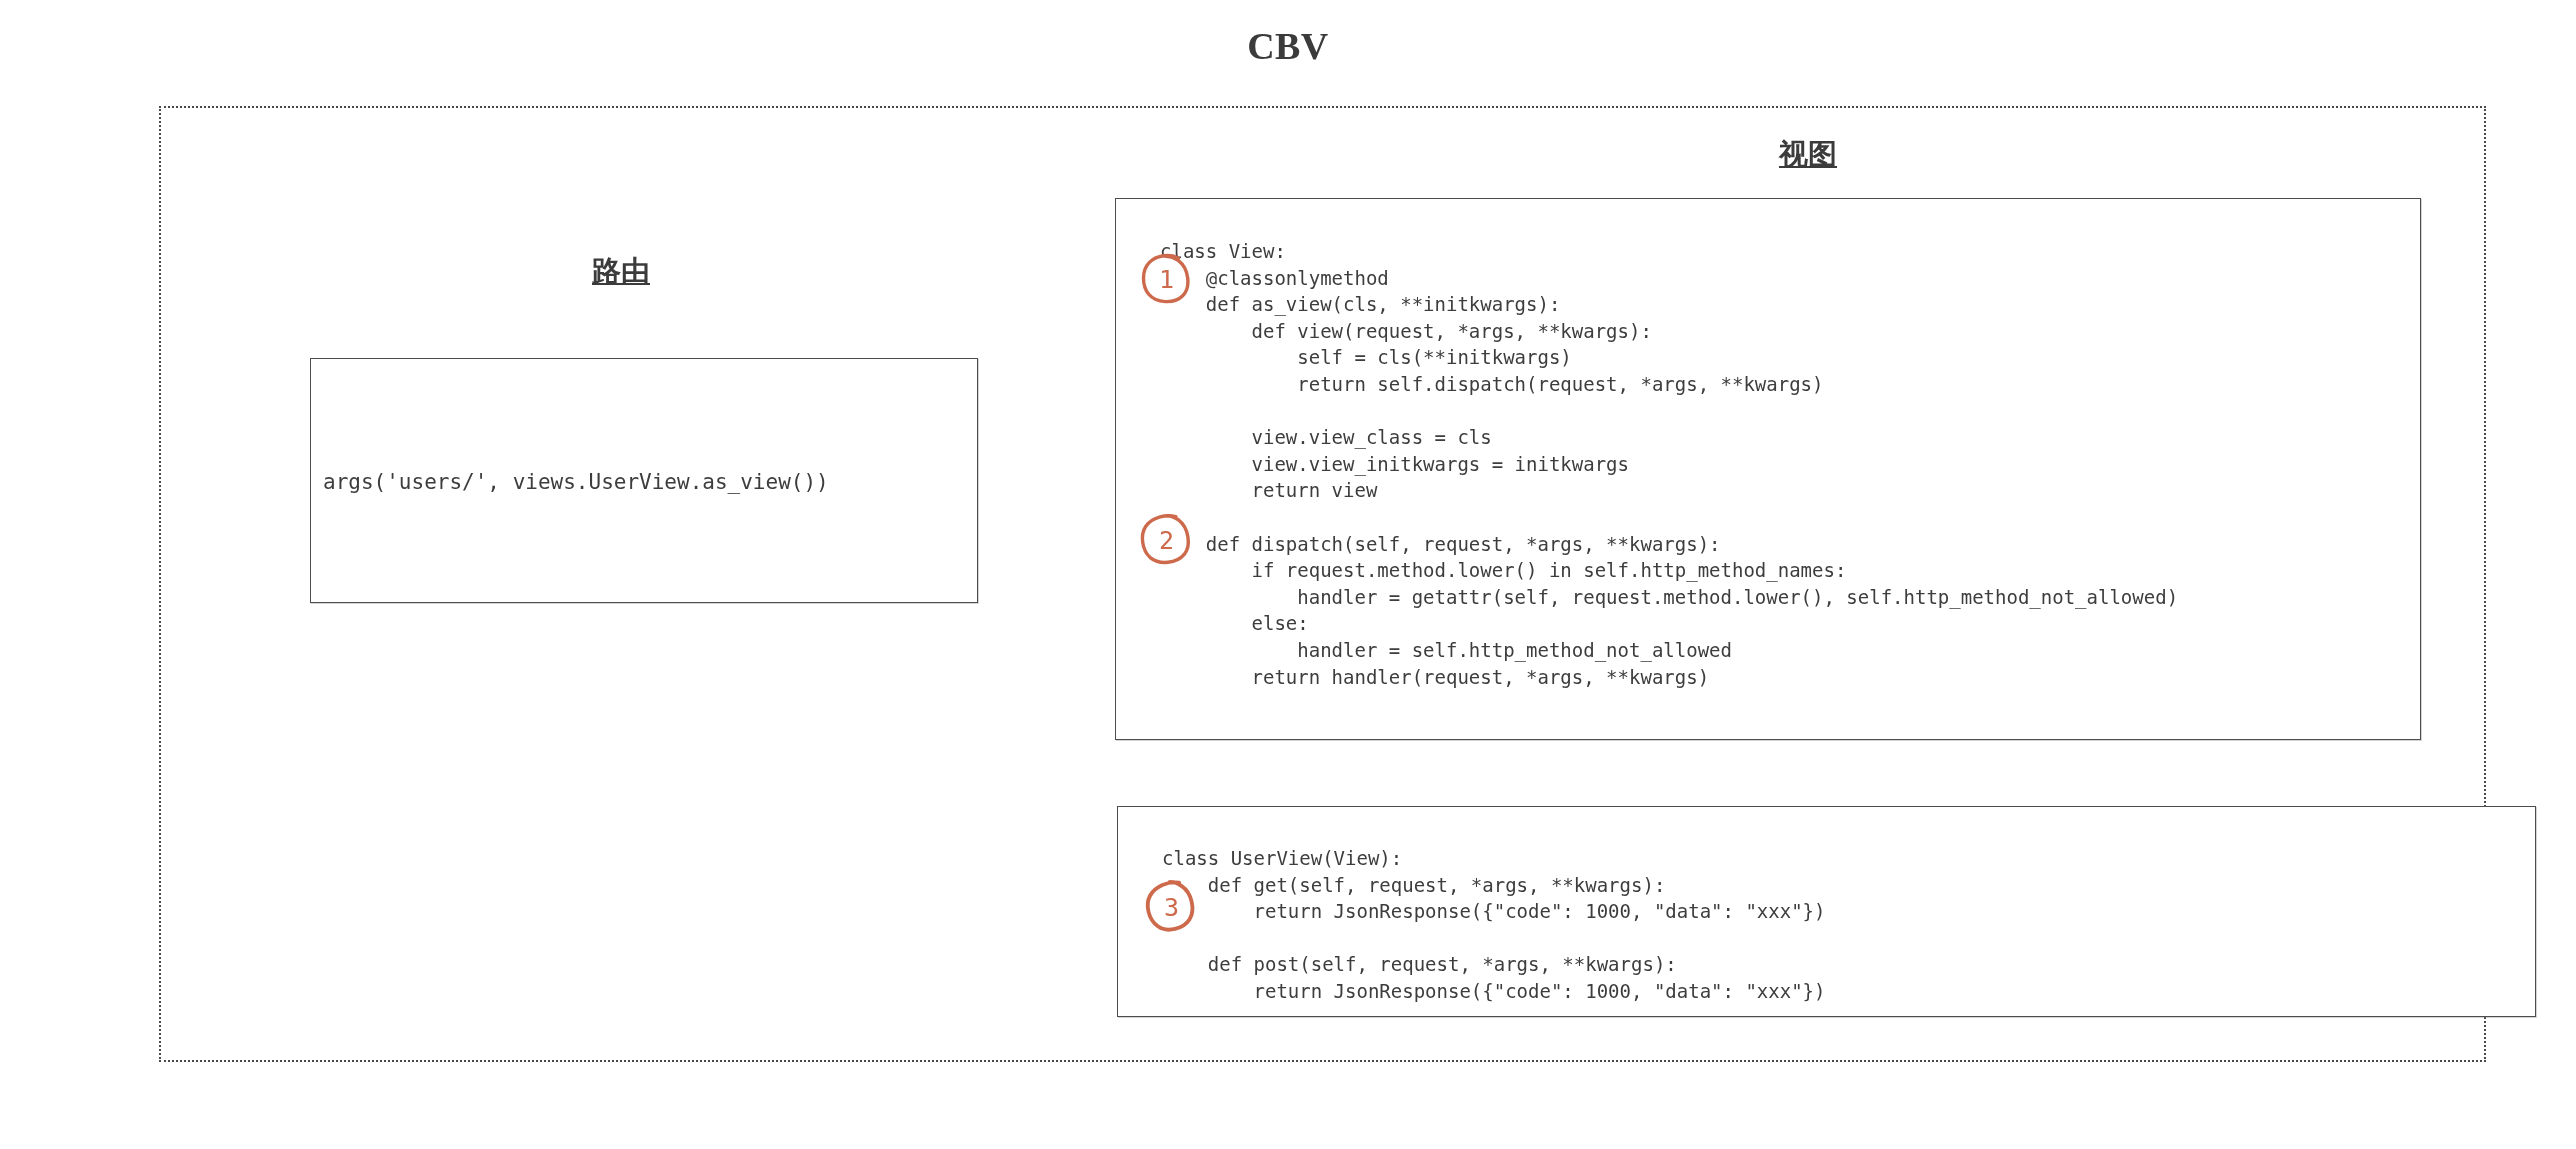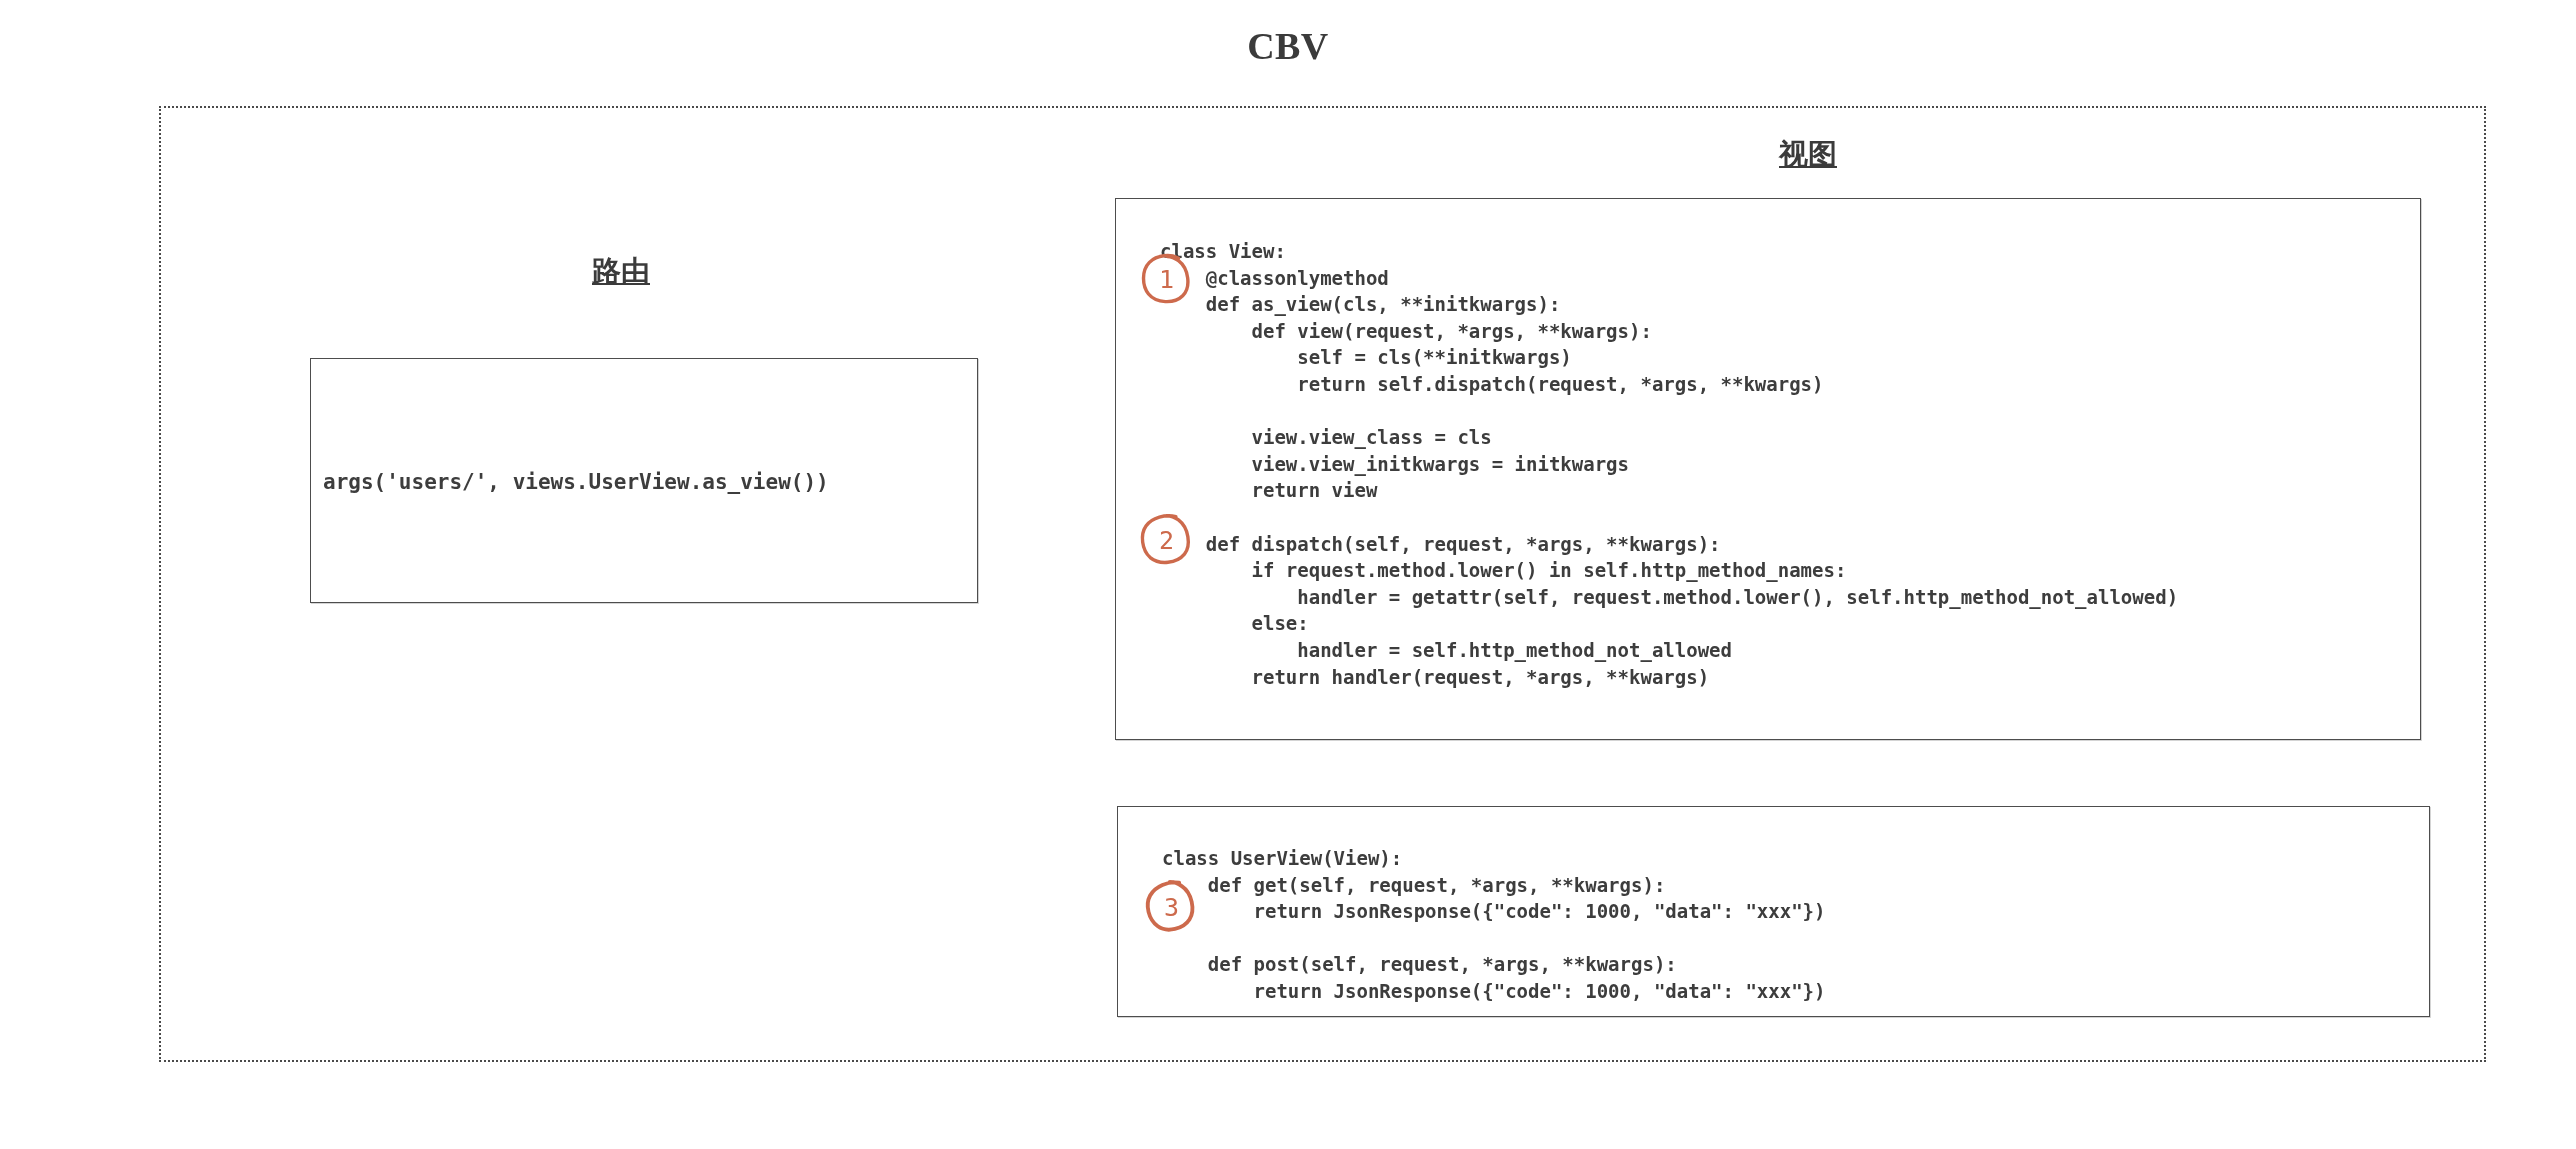--- a/index.html
+++ b/index.html
@@ -60,21 +60,20 @@
     top: 135px;
   }
 
   
   .code-box {
     position: absolute;
     box-sizing: border-box;
     border: 1.7px solid #4d4d4d;
     background: #ffffff;
     box-shadow: 0.9px 0.9px 0 rgba(120,120,120,0.35);
-    font-weight: bold;
   }
   pre.code {
     margin: 0;
     font-family: "DejaVu Sans Mono", "Liberation Mono", monospace;
     font-size: 19px;
     line-height: 26.6px;
     color: #3d3d3d;
     white-space: pre;
     letter-spacing: 0px;
   }
@@ -104,21 +103,21 @@
   #view-code {
     position: absolute;
     left: 44px;
     top: 39px;
   }
 
   
   #userview-box {
     left: 1117px;
     top: 806px;
-    width: 1313px;
+    width: 1419px;
     height: 211px;
   }
   #userview-code {
     position: absolute;
     left: 44px;
     top: 38px;
   }
 
   
   .step-marker {

